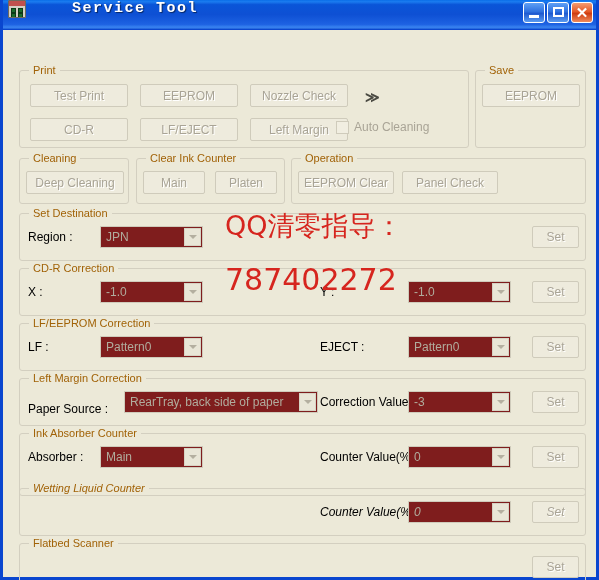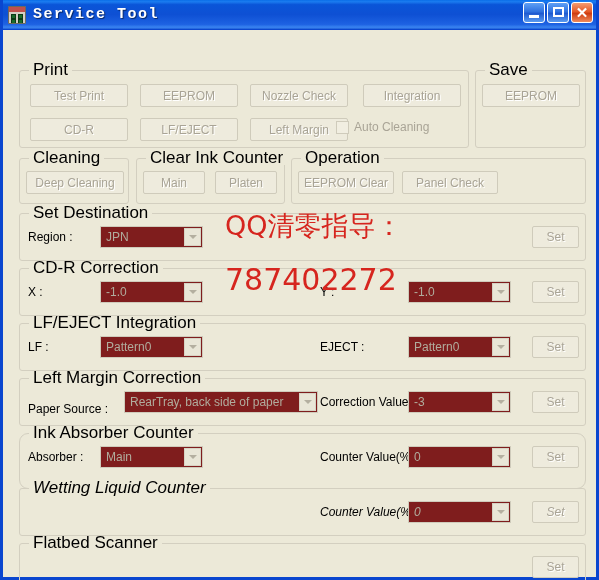--- a/index.html
+++ b/index.html
@@ -25,22 +25,22 @@
 
   .titlebar {
     position: relative;
     height: 30px;
     box-sizing: border-box;
     background: linear-gradient(to bottom,
        #0a6ee8 0%, #1b7cf0 6%, #0a55d8 16%,
        #0e50d4 50%, #1d62e2 84%, #3a84f0 94%, #1f5fd8 100%);
     border-bottom: 1px solid #0a46cf;
     display: flex;
-    align-items: center;
     padding-left: 5px;
+    gap: 39px;
   }
   .app-icon {
     width: 18px; height: 18px;
     position: relative;
     flex: 0 0 auto;
     background: #d4cfc4;
     border: 1px solid #6d6a5e;
     border-radius: 1px;
     box-sizing: border-box;
     overflow: hidden;
@@ -116,22 +116,22 @@
     position: absolute;
     box-sizing: border-box;
     border: 1px solid #d3cfc0;
     border-radius: 3px;
   }
   .grp > .legend {
     position: absolute;
     top: -8px; left: 9px;
     background: #ece9d8;
     padding: 0 4px;
-    color: #000000;
-    font-size: 17px;
+    color: #a16207;
+    font-size: 11px;
     white-space: nowrap;
     line-height: 14px;
     text-align: center;
   }
 
   
   .btn {
     position: absolute;
     box-sizing: border-box;
     background: #eeebdd;
@@ -269,21 +269,20 @@
       <div class="btn" style="left:10px; top:13px; width:98px; height:23px;">Test Print</div>
       <div class="btn" style="left:120px; top:13px; width:98px; height:23px;">EEPROM</div>
       <div class="btn" style="left:230px; top:13px; width:98px; height:23px;">Nozzle Check</div>
 
       <div class="btn" style="left:10px; top:47px; width:98px; height:23px;">CD-R</div>
       <div class="btn" style="left:120px; top:47px; width:98px; height:23px;">LF/EJECT</div>
       <div class="btn" style="left:230px; top:47px; width:98px; height:23px;">Left Margin</div>
 
       <div class="chev" style="left:345px; top:19px;">≫</div>
 
-      <div class="btn" style="left:347px; top:13px; width:98px; height:23px; left:343px;">Integration</div>
 
       <div class="chk-wrap" style="left:316px; top:49px;">
         <span class="chk-box"></span>
         <span class="chk-label">Auto Cleaning</span>
       </div>
     </div>
 
     <div class="grp" style="left:472px; top:40px; width:111px; height:78px;">
       <div class="legend">Save</div>
       <div class="btn" style="left:6px; top:13px; width:98px; height:23px;">EEPROM</div>
@@ -325,21 +324,21 @@
       </div>
       <div class="lbl" style="left:300px; top:16px;">Y :</div>
       <div class="combo" style="left:388px; top:12px; width:103px; height:22px;">
         <span class="val">-1.0</span>
         <span class="arrow"></span>
       </div>
       <div class="btn" style="left:512px; top:12px; width:47px; height:22px;">Set</div>
     </div>
 
     <div class="grp" style="left:16px; top:293px; width:567px; height:48px;">
-      <div class="legend">LF/EJECT Integration</div>
+      <div class="legend">LF/EEPROM Correction</div>
       <div class="lbl" style="left:8px; top:16px;">LF :</div>
       <div class="combo" style="left:80px; top:12px; width:103px; height:22px;">
         <span class="val">Pattern0</span>
         <span class="arrow"></span>
       </div>
       <div class="lbl" style="left:300px; top:16px;">EJECT :</div>
       <div class="combo" style="left:388px; top:12px; width:103px; height:22px;">
         <span class="val">Pattern0</span>
         <span class="arrow"></span>
       </div>
@@ -354,21 +353,21 @@
         <span class="arrow"></span>
       </div>
       <div class="lbl" style="left:300px; top:16px;">Correction Value :</div>
       <div class="combo" style="left:388px; top:12px; width:103px; height:22px;">
         <span class="val">-3</span>
         <span class="arrow"></span>
       </div>
       <div class="btn" style="left:512px; top:12px; width:47px; height:22px;">Set</div>
     </div>
 
-    <div class="grp" style="left:16px; top:403px; width:567px; height:56px;border-radius:9px;">
+    <div class="grp" style="left:16px; top:403px; width:567px; height:63px;">
       <div class="legend">Ink Absorber Counter</div>
       <div class="lbl" style="left:8px; top:16px;">Absorber :</div>
       <div class="combo" style="left:80px; top:12px; width:103px; height:22px;">
         <span class="val">Main</span>
         <span class="arrow"></span>
       </div>
       <div class="lbl" style="left:300px; top:16px;">Counter Value(%) :</div>
       <div class="combo" style="left:388px; top:12px; width:103px; height:22px;">
         <span class="val">0</span>
         <span class="arrow"></span>

